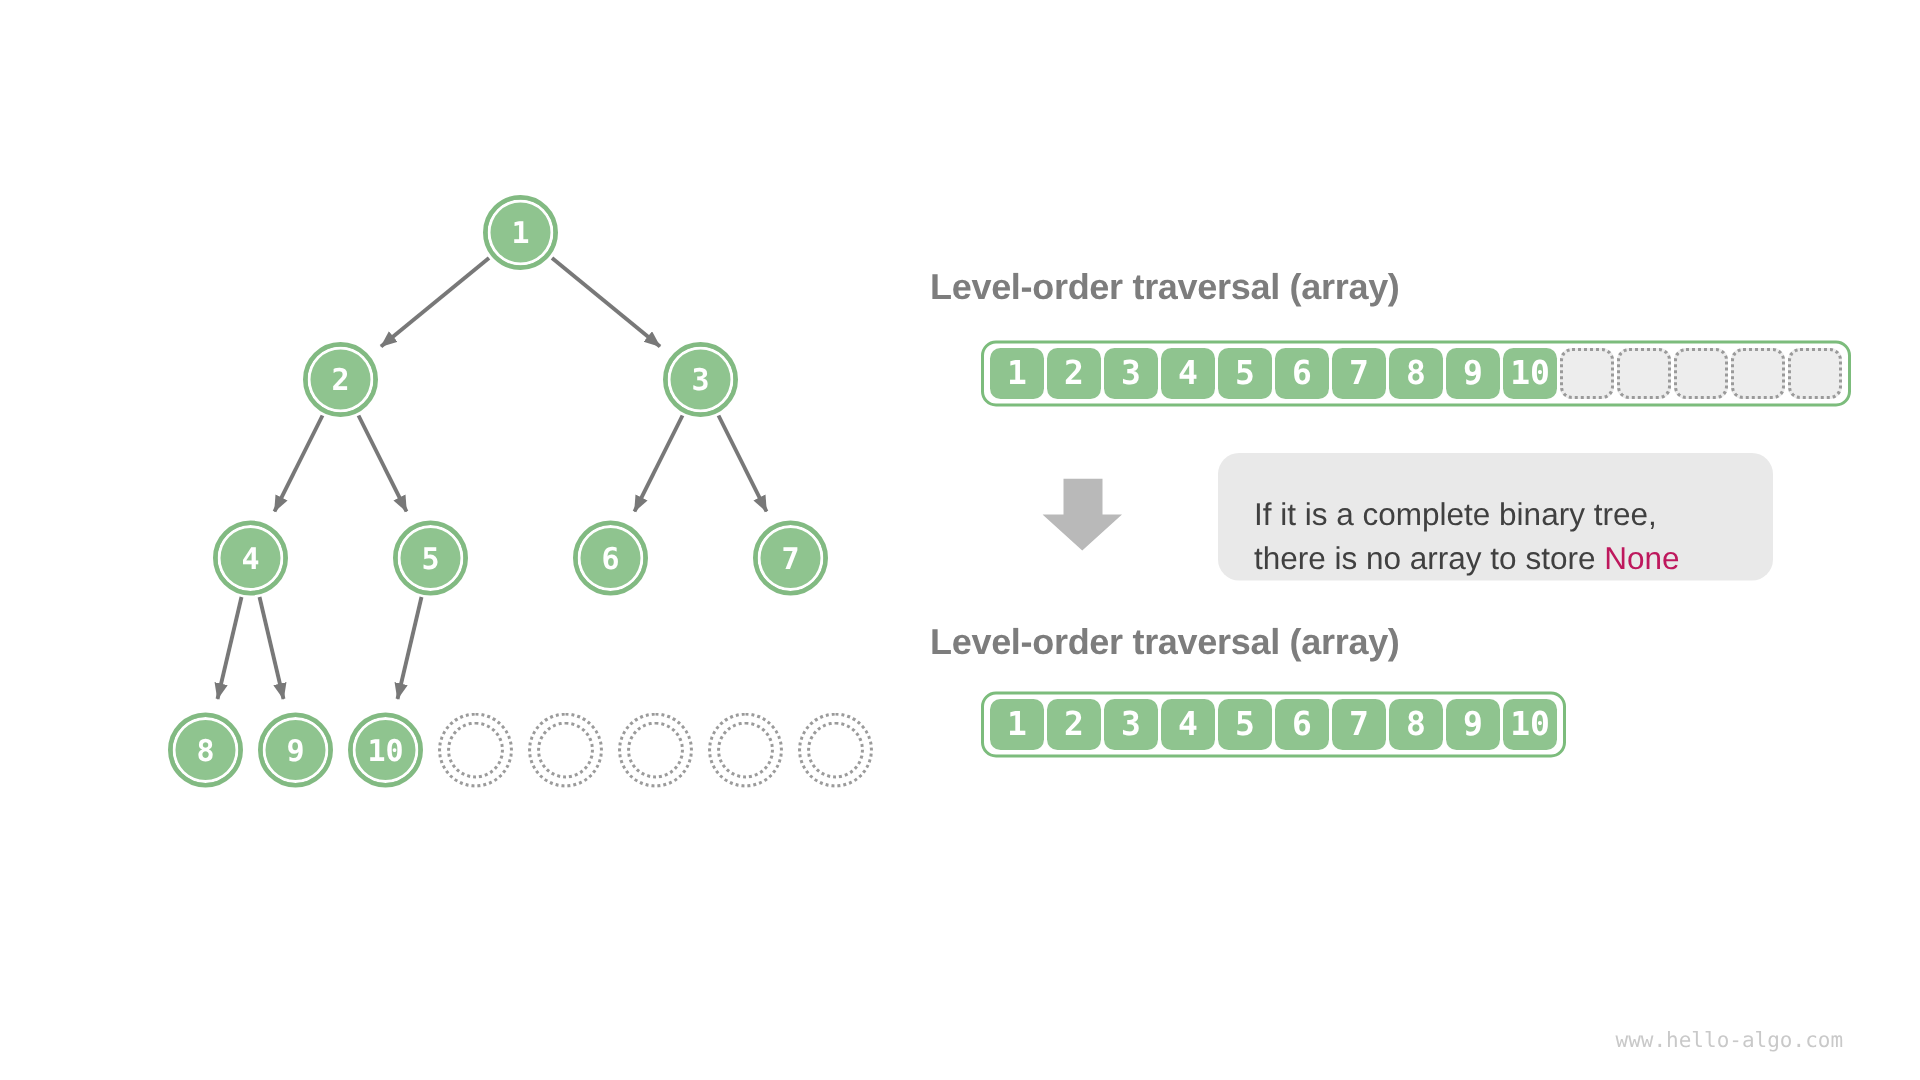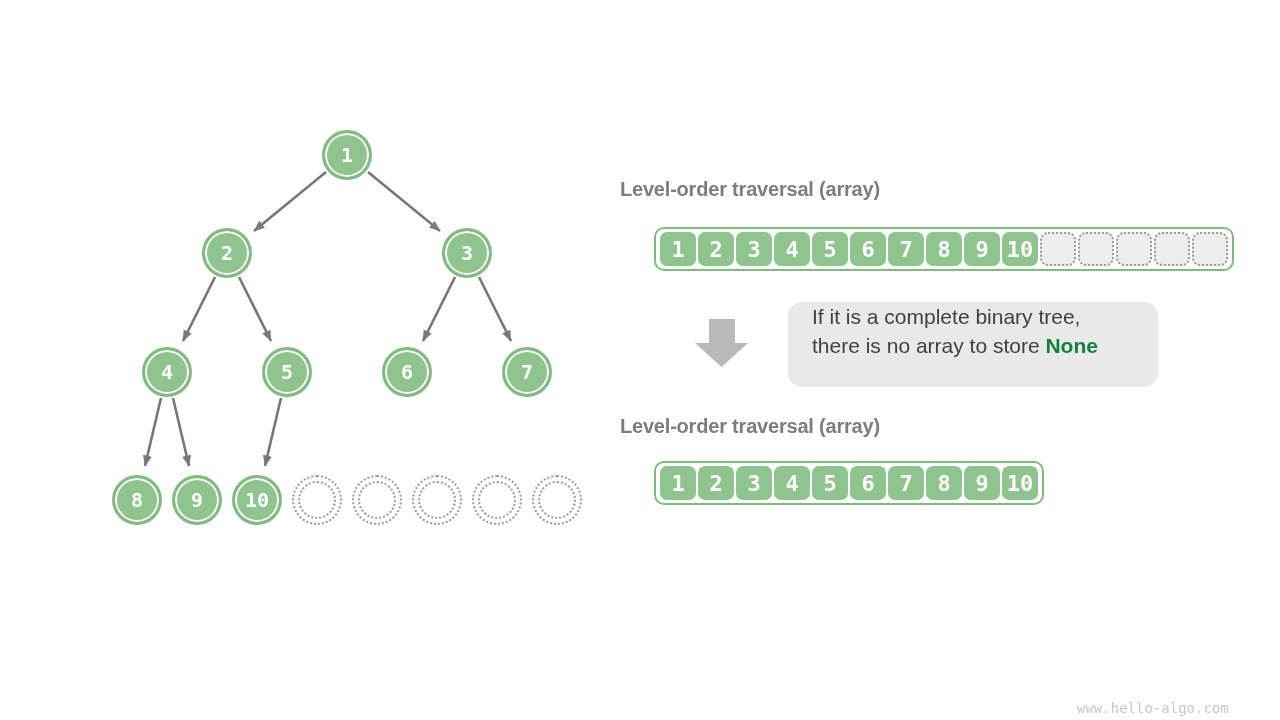--- a/index.html
+++ b/index.html
@@ -22,50 +22,50 @@
     position: absolute; width: 50px; height: 50px; border-radius: 50%;
     border: 2px dotted #9b9b9b;
   }
   .enode::after {
     content: ""; position: absolute; inset: 4px;
     border: 2px dotted #9b9b9b; border-radius: 50%;
   }
 
   
   .heading {
-    position: absolute; color: #7D7D7D; font-size: 20px; font-weight: 700;
+    position: absolute; color: #7D7D7D; font-size: 24px; font-weight: 700;
     letter-spacing: -0.2px; white-space: nowrap;
   }
 
   
   .array-box {
     position: absolute; display: inline-flex; gap: 2px;
     padding: 3px 4px; background: #ffffff;
     border: 2px solid #7CBC7C; border-radius: 10px;
   }
   .cell {
     width: 36px; height: 34px; border-radius: 7px; background: #8FC48F;
     display: flex; align-items: center; justify-content: center;
     color: #ffffff; font: 700 22px "DejaVu Sans Mono", monospace;
   }
   .cell.empty { background: #EDEDED; border: 2px dotted #9A9A9A; border-radius: 8px; }
 
   
   .big-arrow { position: absolute; left: 695px; top: 319px; }
   .note-box {
-    position: absolute; left: 788px; top: 302px; width: 370px; height: 85px;
+    position: absolute; left: 812px; top: 302px; width: 370px; height: 85px;
     background: #E9E9E9; border-radius: 14px;
-    display: flex; flex-direction: column; justify-content: flex-start;
+    display: flex; flex-direction: column; justify-content: flex-end;
     padding-left: 24px; color: #404040; font-size: 21px; line-height: 29px;
   }
-  .note-none { font-weight: 700; color: #15803d; }
+  .note-none { font-weight: 400; color: #be185d; }
 
   
   .watermark {
-    position: absolute; left: 1077px; top: 700px;
+    position: absolute; left: 1077px; top: 686px;
     color: #C9C9C9; font: 14px "DejaVu Sans Mono", monospace; white-space: nowrap;
   }
 </style>
 </head>
 <body>
 
 <div class="canvas">
 
   <svg class="edges" width="1280" height="720">
     <defs>

